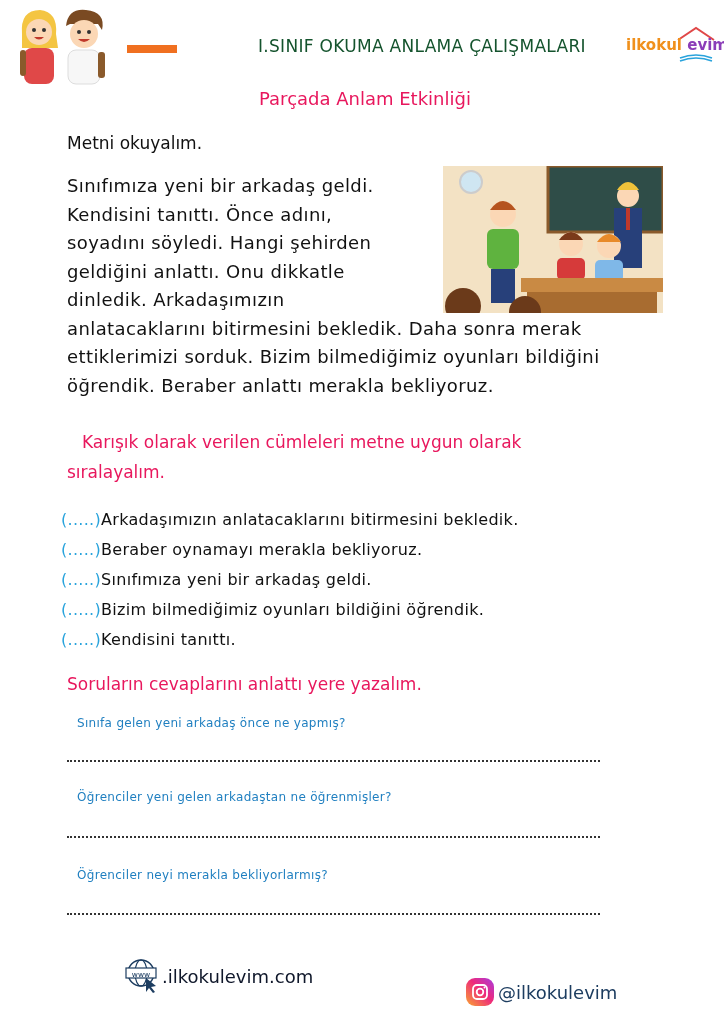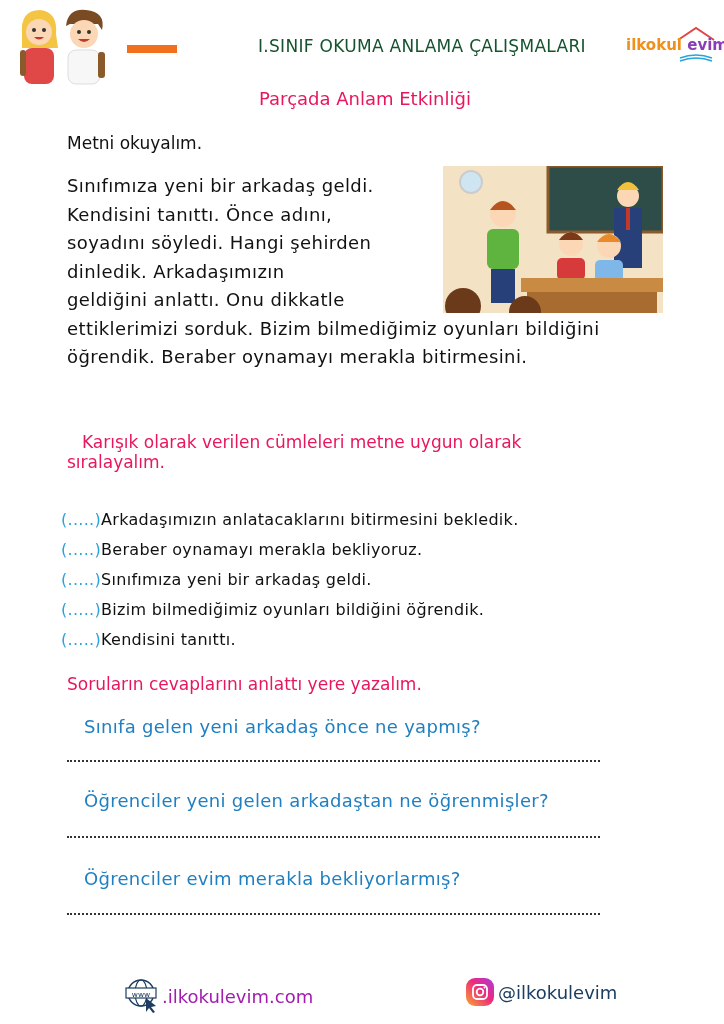--- a/index.html
+++ b/index.html
@@ -22,24 +22,24 @@
 
     .story { position: absolute; left: 67px; top: 172px; width: 600px; font-size: 18px; line-height: 28.5px; letter-spacing: 0.4px; }
     .story .line { display: block; white-space: nowrap; }
 
     .illus { position: absolute; left: 443px; top: 166px; width: 220px; height: 147px; }
 
     .order-list { position: absolute; left: 61px; top: 505px; font-size: 16px; line-height: 30px; letter-spacing: 0.3px; }
     .order-item { white-space: nowrap; }
     .paren { color: #29a3dc; }
 
-    .question { position: absolute; left: 84px; font-size: 18px; color: #1f7fc0; letter-spacing: 0.3px; white-space: nowrap; }
+    .question { position: absolute; left: 77px; font-size: 12px; color: #1f7fc0; letter-spacing: 0.3px; white-space: nowrap; }
     .dots { position: absolute; left: 67px; width: 533px; height: 0; border-bottom: 2px dotted #333; }
 
-    .footer-web { position: absolute; left: 124px; top: 978px; font-size: 18px; color: #a21caf; white-space: nowrap; display: flex; align-items: center; }
+    .footer-web { position: absolute; left: 124px; top: 958px; font-size: 18px; color: #0f172a; white-space: nowrap; display: flex; align-items: center; }
     .footer-ig { position: absolute; left: 438px; top: 978px; font-size: 18px; color: #1d3d60; white-space: nowrap; display: flex; align-items: center; padding-left: 28px; }
     .www-icon { width: 36px; height: 36px; margin-right: 2px; }
     .ig-icon { width: 28px; height: 28px; border-radius: 9px; margin-right: 4px; background: linear-gradient(45deg, #f9a531 0%, #ee2a7b 55%, #a83ae0 100%); position: relative; }
   </style>
 </head>
 <body>
 
 <svg class="kids" viewBox="0 0 100 82">
 
   <path d="M8 30 Q6 6 26 6 Q44 8 42 30 L44 44 L8 44 Z" fill="#f4c542"></path>
@@ -75,24 +75,25 @@
 </div>
 
 <div class="subtitle">Parçada Anlam Etkinliği</div>
 
 <div class="section-head dark" style="top:133px;">Metni okuyalım.</div>
 
 <div class="story">
   <span class="line">Sınıfımıza yeni bir arkadaş geldi.</span>
   <span class="line">Kendisini tanıttı. Önce adını,</span>
   <span class="line">soyadını söyledi. Hangi şehirden</span>
+  <span class="line">geldiğini anlattı. Onu dikkatle</span>
   <span class="line">dinledik. Arkadaşımızın</span>
-  <span class="line">geldiğini anlattı. Onu dikkatle</span>
+  <span class="line">anlatacaklarını bitirmesini bekledik. Daha sonra merak</span>
   <span class="line">ettiklerimizi sorduk. Bizim bilmediğimiz oyunları bildiğini</span>
-  <span class="line">öğrendik. Beraber oynamayı merakla bitirmesini.</span>
+  <span class="line">öğrendik. Beraber anlattı merakla bekliyoruz.</span>
 </div>
 
 <svg class="illus" viewBox="0 0 220 147">
   <rect width="220" height="147" fill="#f3e2c4"></rect>
   <rect x="105" y="0" width="115" height="66" fill="#2f4d48" stroke="#8a5a2b" stroke-width="3"></rect>
   <circle cx="28" cy="16" r="11" fill="#cfe6f2" stroke="#ccc" stroke-width="2"></circle>
 
   <circle cx="185" cy="30" r="11" fill="#fbd7b5"></circle>
   <path d="M174 24 Q185 8 196 24" fill="#f0c23a"></path>
   <rect x="171" y="42" width="28" height="60" fill="#27407a"></rect>
@@ -110,21 +111,21 @@
   <path d="M154 76 Q166 60 178 76" fill="#e88a2a"></path>
   <rect x="152" y="94" width="28" height="22" rx="5" fill="#7fb8e8"></rect>
 
   <rect x="78" y="112" width="142" height="14" fill="#c98a44"></rect>
   <rect x="84" y="126" width="130" height="21" fill="#a86c30"></rect>
   <circle cx="20" cy="140" r="18" fill="#6b3a1a"></circle>
   <circle cx="82" cy="146" r="16" fill="#6b3a1a"></circle>
 </svg>
 
 <div class="section-head pink" style="top:432px;margin-left:15px;">Karışık olarak verilen cümleleri metne uygun olarak</div>
-<div class="section-head pink" style="top:452px;">sıralayalım.</div>
+<div class="section-head pink" style="top:462px;">sıralayalım.</div>
 
 <div class="order-list">
   <div class="order-item">
     <span class="paren">(.....)</span><span>Arkadaşımızın anlatacaklarını bitirmesini bekledik.</span>
   </div>
   <div class="order-item">
     <span class="paren">(.....)</span><span>Beraber oynamayı merakla bekliyoruz.</span>
   </div>
   <div class="order-item">
     <span class="paren">(.....)</span><span>Sınıfımıza yeni bir arkadaş geldi.</span>
@@ -138,21 +139,21 @@
 </div>
 
 <div class="section-head pink" style="top:674px;">Soruların cevaplarını anlattı yere yazalım.</div>
 
 <div class="question" style="top:716px;">Sınıfa gelen yeni arkadaş önce ne yapmış?</div>
 <div class="dots" style="top:760px;"></div>
 
 <div class="question" style="top:790px;text-align:right;">Öğrenciler yeni gelen arkadaştan ne öğrenmişler?</div>
 <div class="dots" style="top:836px;"></div>
 
-<div class="question" style="top:868px;">Öğrenciler evim merakla bekliyorlarmış?</div>
+<div class="question" style="top:868px;">Öğrenciler neyi merakla bekliyorlarmış?</div>
 <div class="dots" style="top:913px;"></div>
 
 <div class="footer-web">
   <svg class="www-icon" viewBox="0 0 36 36">
     <circle cx="17" cy="15" r="13" fill="none" stroke="#1d3d60" stroke-width="1.5"></circle>
     <ellipse cx="17" cy="15" rx="6" ry="13" fill="none" stroke="#1d3d60" stroke-width="1.2"></ellipse>
     <rect x="2" y="10" width="30" height="10" fill="#fff" stroke="#1d3d60" stroke-width="1.2"></rect>
     <text x="17" y="18.5" font-size="7.5" text-anchor="middle" fill="#1d3d60" font-family="DejaVu Sans, sans-serif">www</text>
     <path d="M22 20 L22 34 L25 30 L29 35 L31 34 L27 29 L32 28 Z" fill="#1d3d60"></path>
   </svg>

